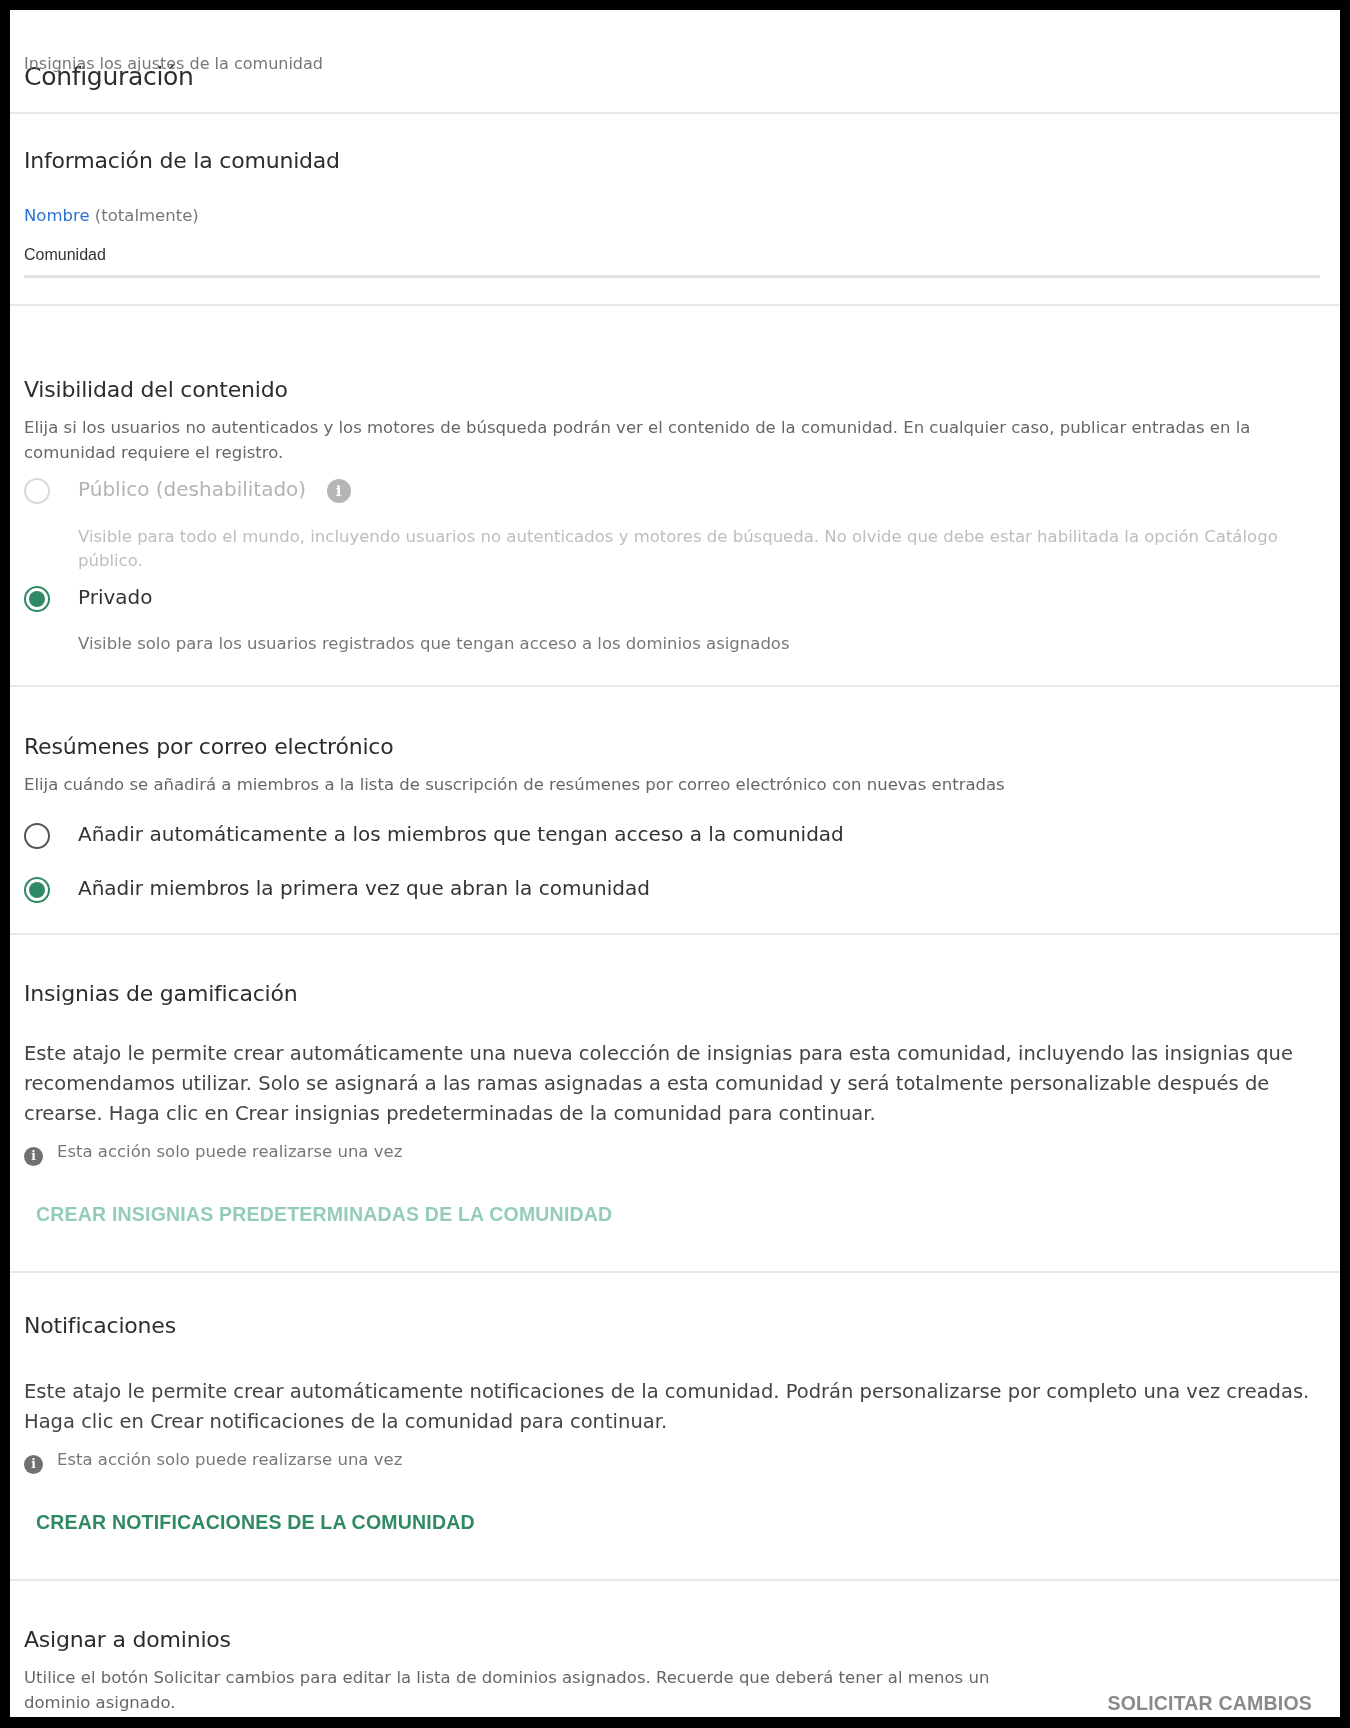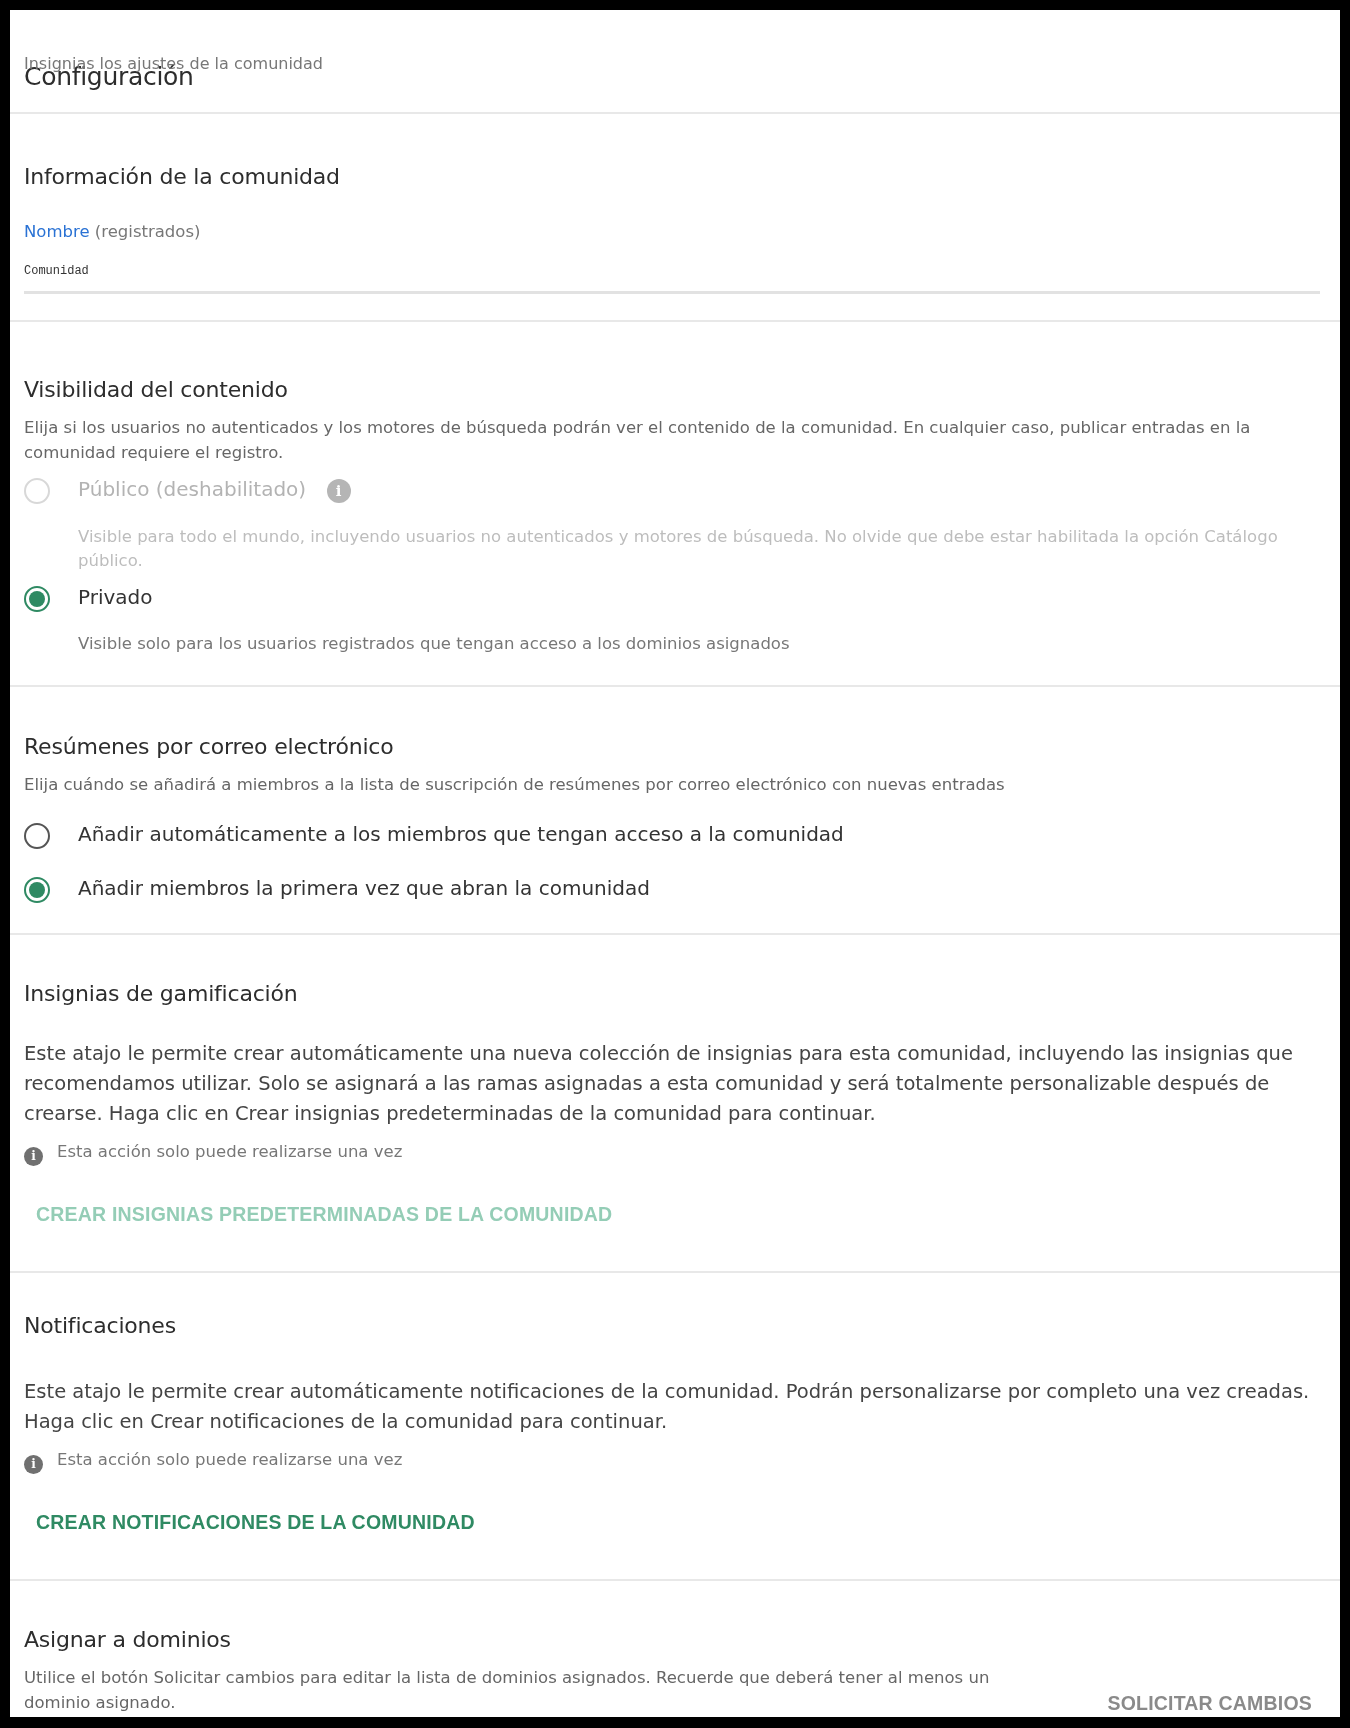--- a/index.html
+++ b/index.html
@@ -15,22 +15,22 @@
   .section.last { border-bottom:none; }
   .h1 { position:absolute; left:14px; font-size:25px; color:#2d2d2d; letter-spacing:-0.3px;margin-top:44px; }
   .sub { position:absolute; left:14px; font-size:16px; color:#777; }
   .h2 { position:absolute; left:14px; font-size:22px; color:#2d2d2d; letter-spacing:-0.2px; }
   .desc { position:absolute; left:14px; font-size:16.5px; color:#666; line-height:25px; width:1300px; }
   .body { position:absolute; left:14px; font-size:19.5px; color:#444; line-height:30px; width:1310px; }
   .field-label { position:absolute; left:14px; top:200px; font-size:16.5px; color:#777; }
   .field-label .req { color:#2a72d4; }
   .field-input {
     position:absolute; left:14px; top:237px; width:1296px; height:40px; border:none;
-    border-bottom:3px solid #e2e2e2; font-size:12px; color:#333; padding:0; outline:none;
-    font-family: Liberation Mono, monospace; background:transparent;
+    border-bottom:3px solid #e2e2e2; font-size:16px; color:#333; padding:0; outline:none;
+    font-family: Liberation Sans, sans-serif; background:transparent;
   }
   .radio-row { position:absolute; left:14px; }
   .radio {
     position:absolute; left:0; top:0; width:26px; height:26px; border-radius:50%;
     border:2px solid #555; box-sizing:border-box; background:#fff;
   }
   .radio.disabled { border-color:#d8d8d8; }
   .radio.checked { border-color:#2f8a63; }
   .radio.checked::after {
     content:""; position:absolute; left:3px; top:3px; width:16px; height:16px; border-radius:50%; background:#2f8a63;
@@ -61,25 +61,25 @@
 </head>
 <body>
 
 <div class="panel">
 
   <div class="section" style="top:0; height:104px;">
     <div class="h1" style="top:8px;">Configuración</div>
     <div class="sub" style="top:44px;">Insignias los ajustes de la comunidad</div>
   </div>
 
-  <div class="section" style="top:108px; height:204px;">
+  <div class="section" style="top:92px; height:204px;">
     <div class="h2" style="top:46px;">Información de la comunidad</div>
     <div class="field-label" style="top:104px;">
       <span class="req">Nombre</span>
-      <span>(registrados)</span>
+      <span>(totalmente)</span>
     </div>
     <input class="field-input" type="text" style="top: 133px;" value="Comunidad">
   </div>
 
   <div class="section" style="top:677px; height:248px;">
     <div class="h2" style="top:47px;">Resúmenes por correo electrónico</div>
     <div class="desc" style="top:85px;">Elija cuándo se añadirá a miembros a la lista de suscripción de resúmenes por correo electrónico con nuevas entradas</div>
 
     <div class="radio-row" style="top:136px;">
       <span class="radio"></span>

